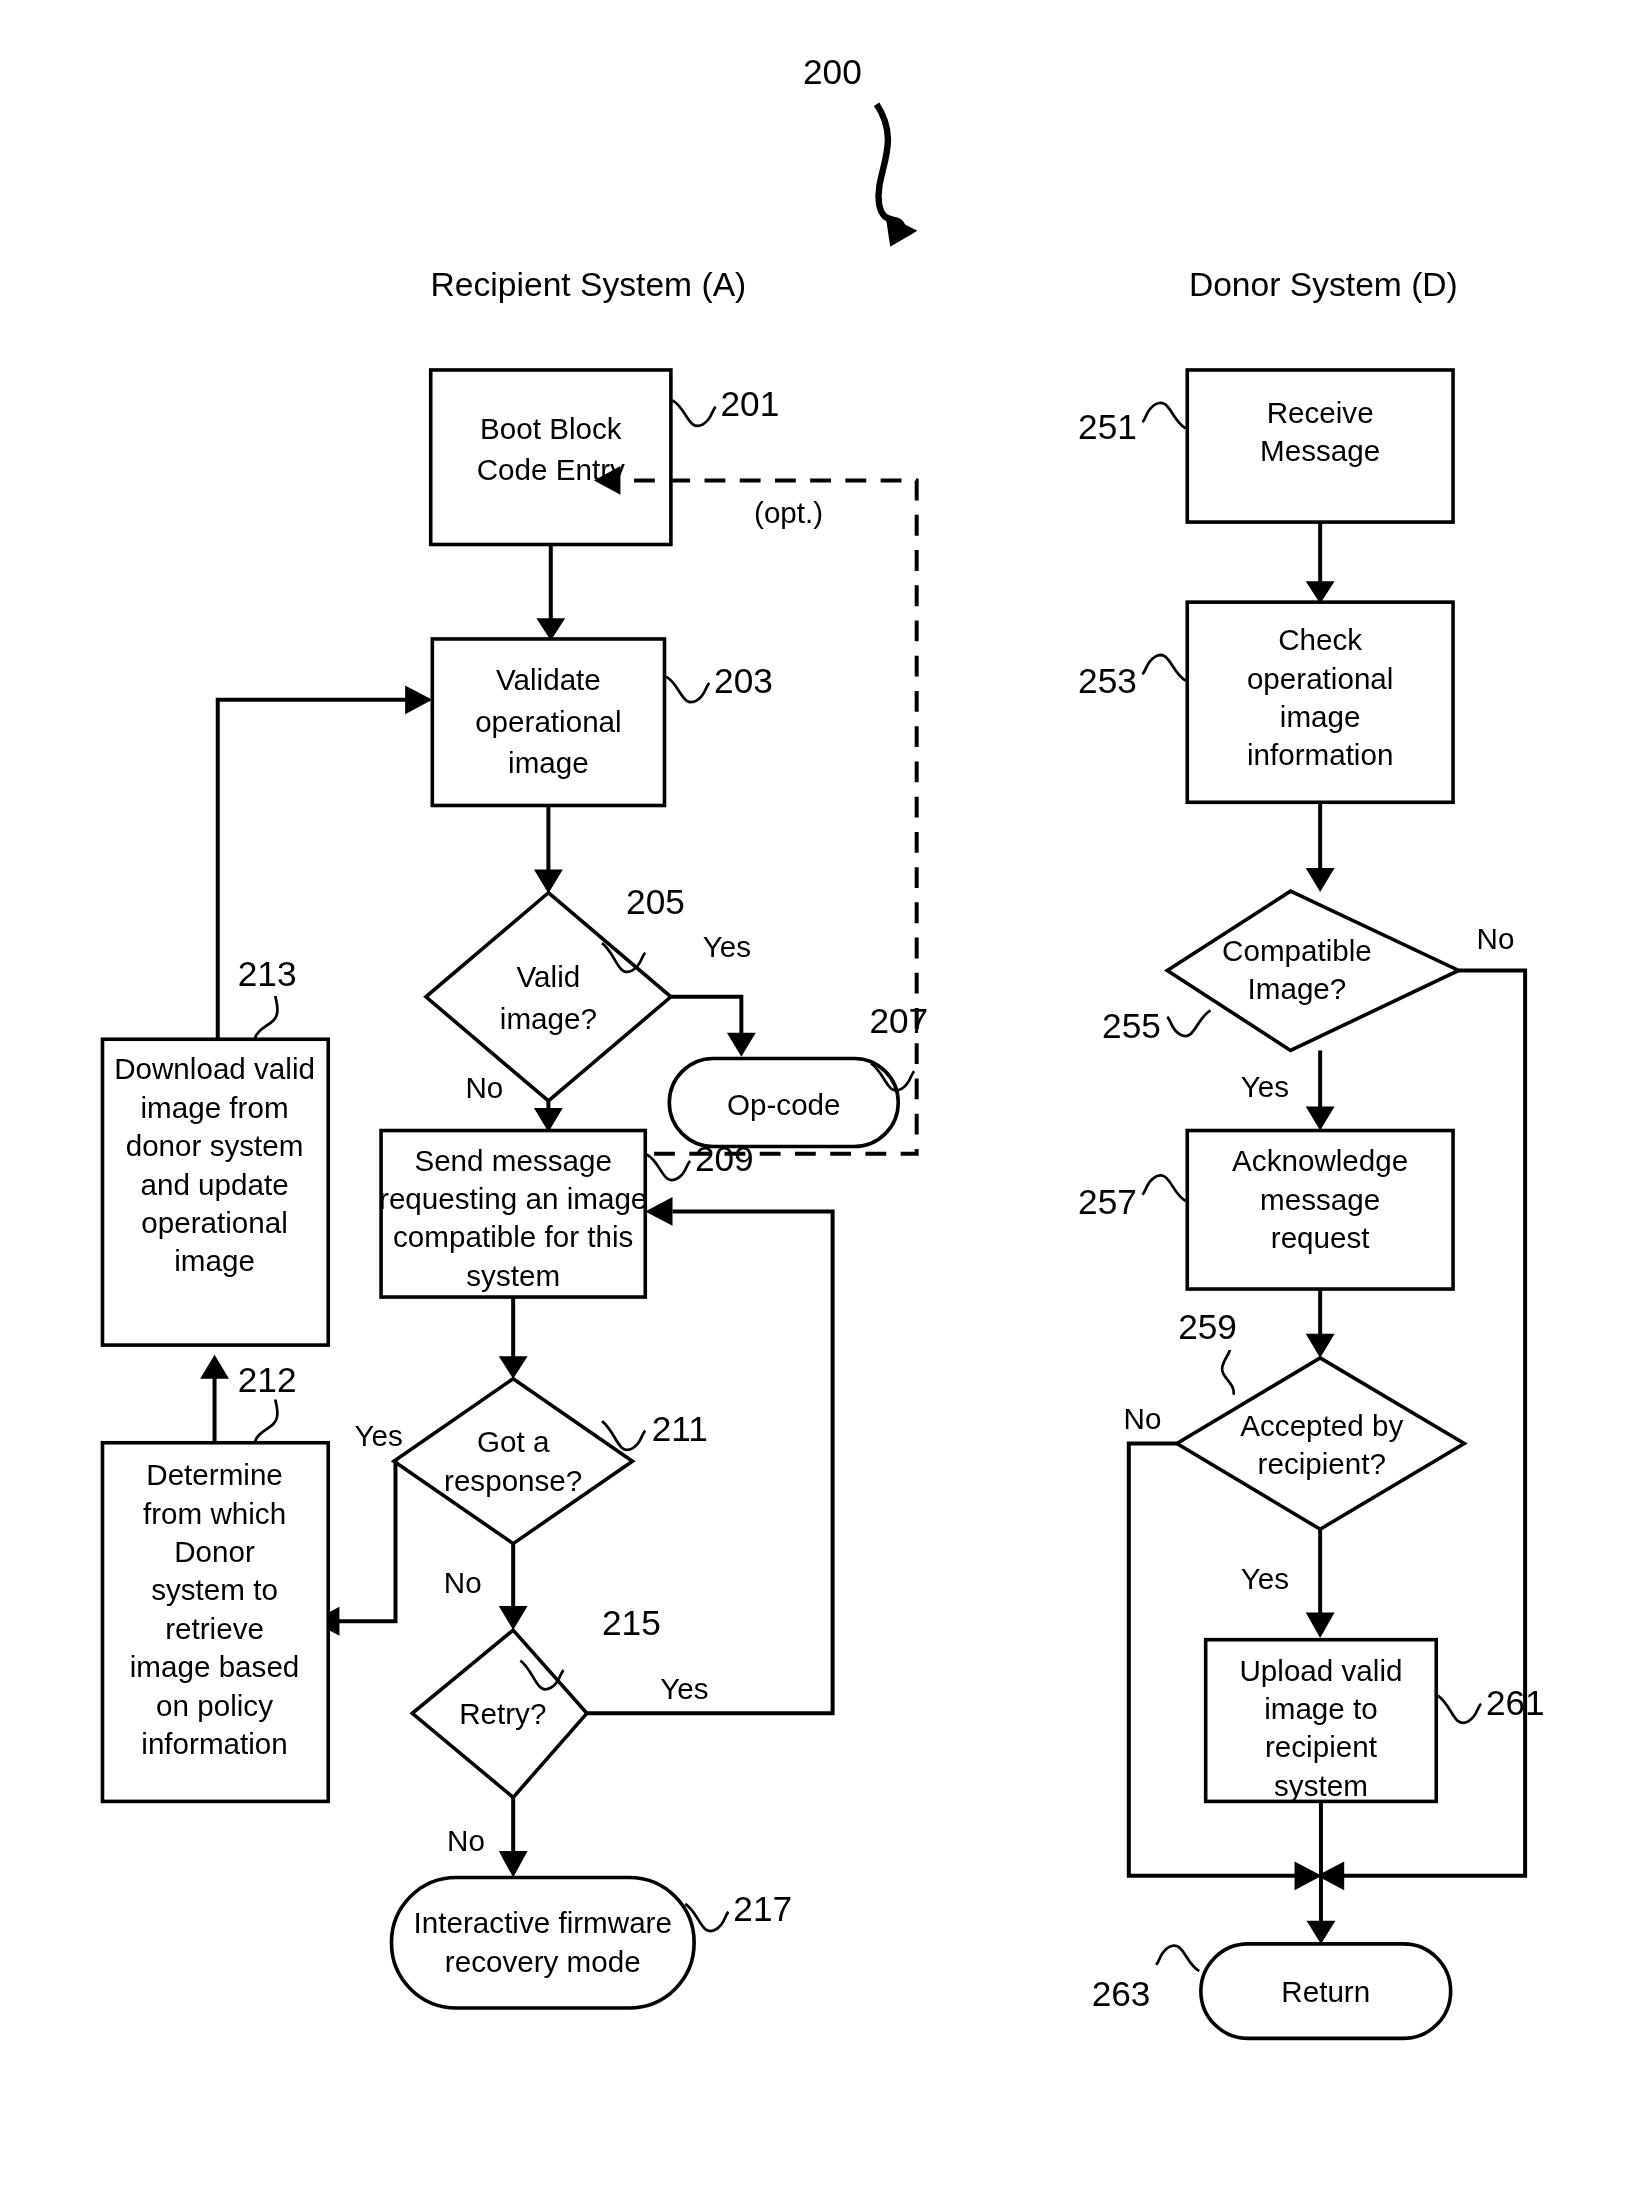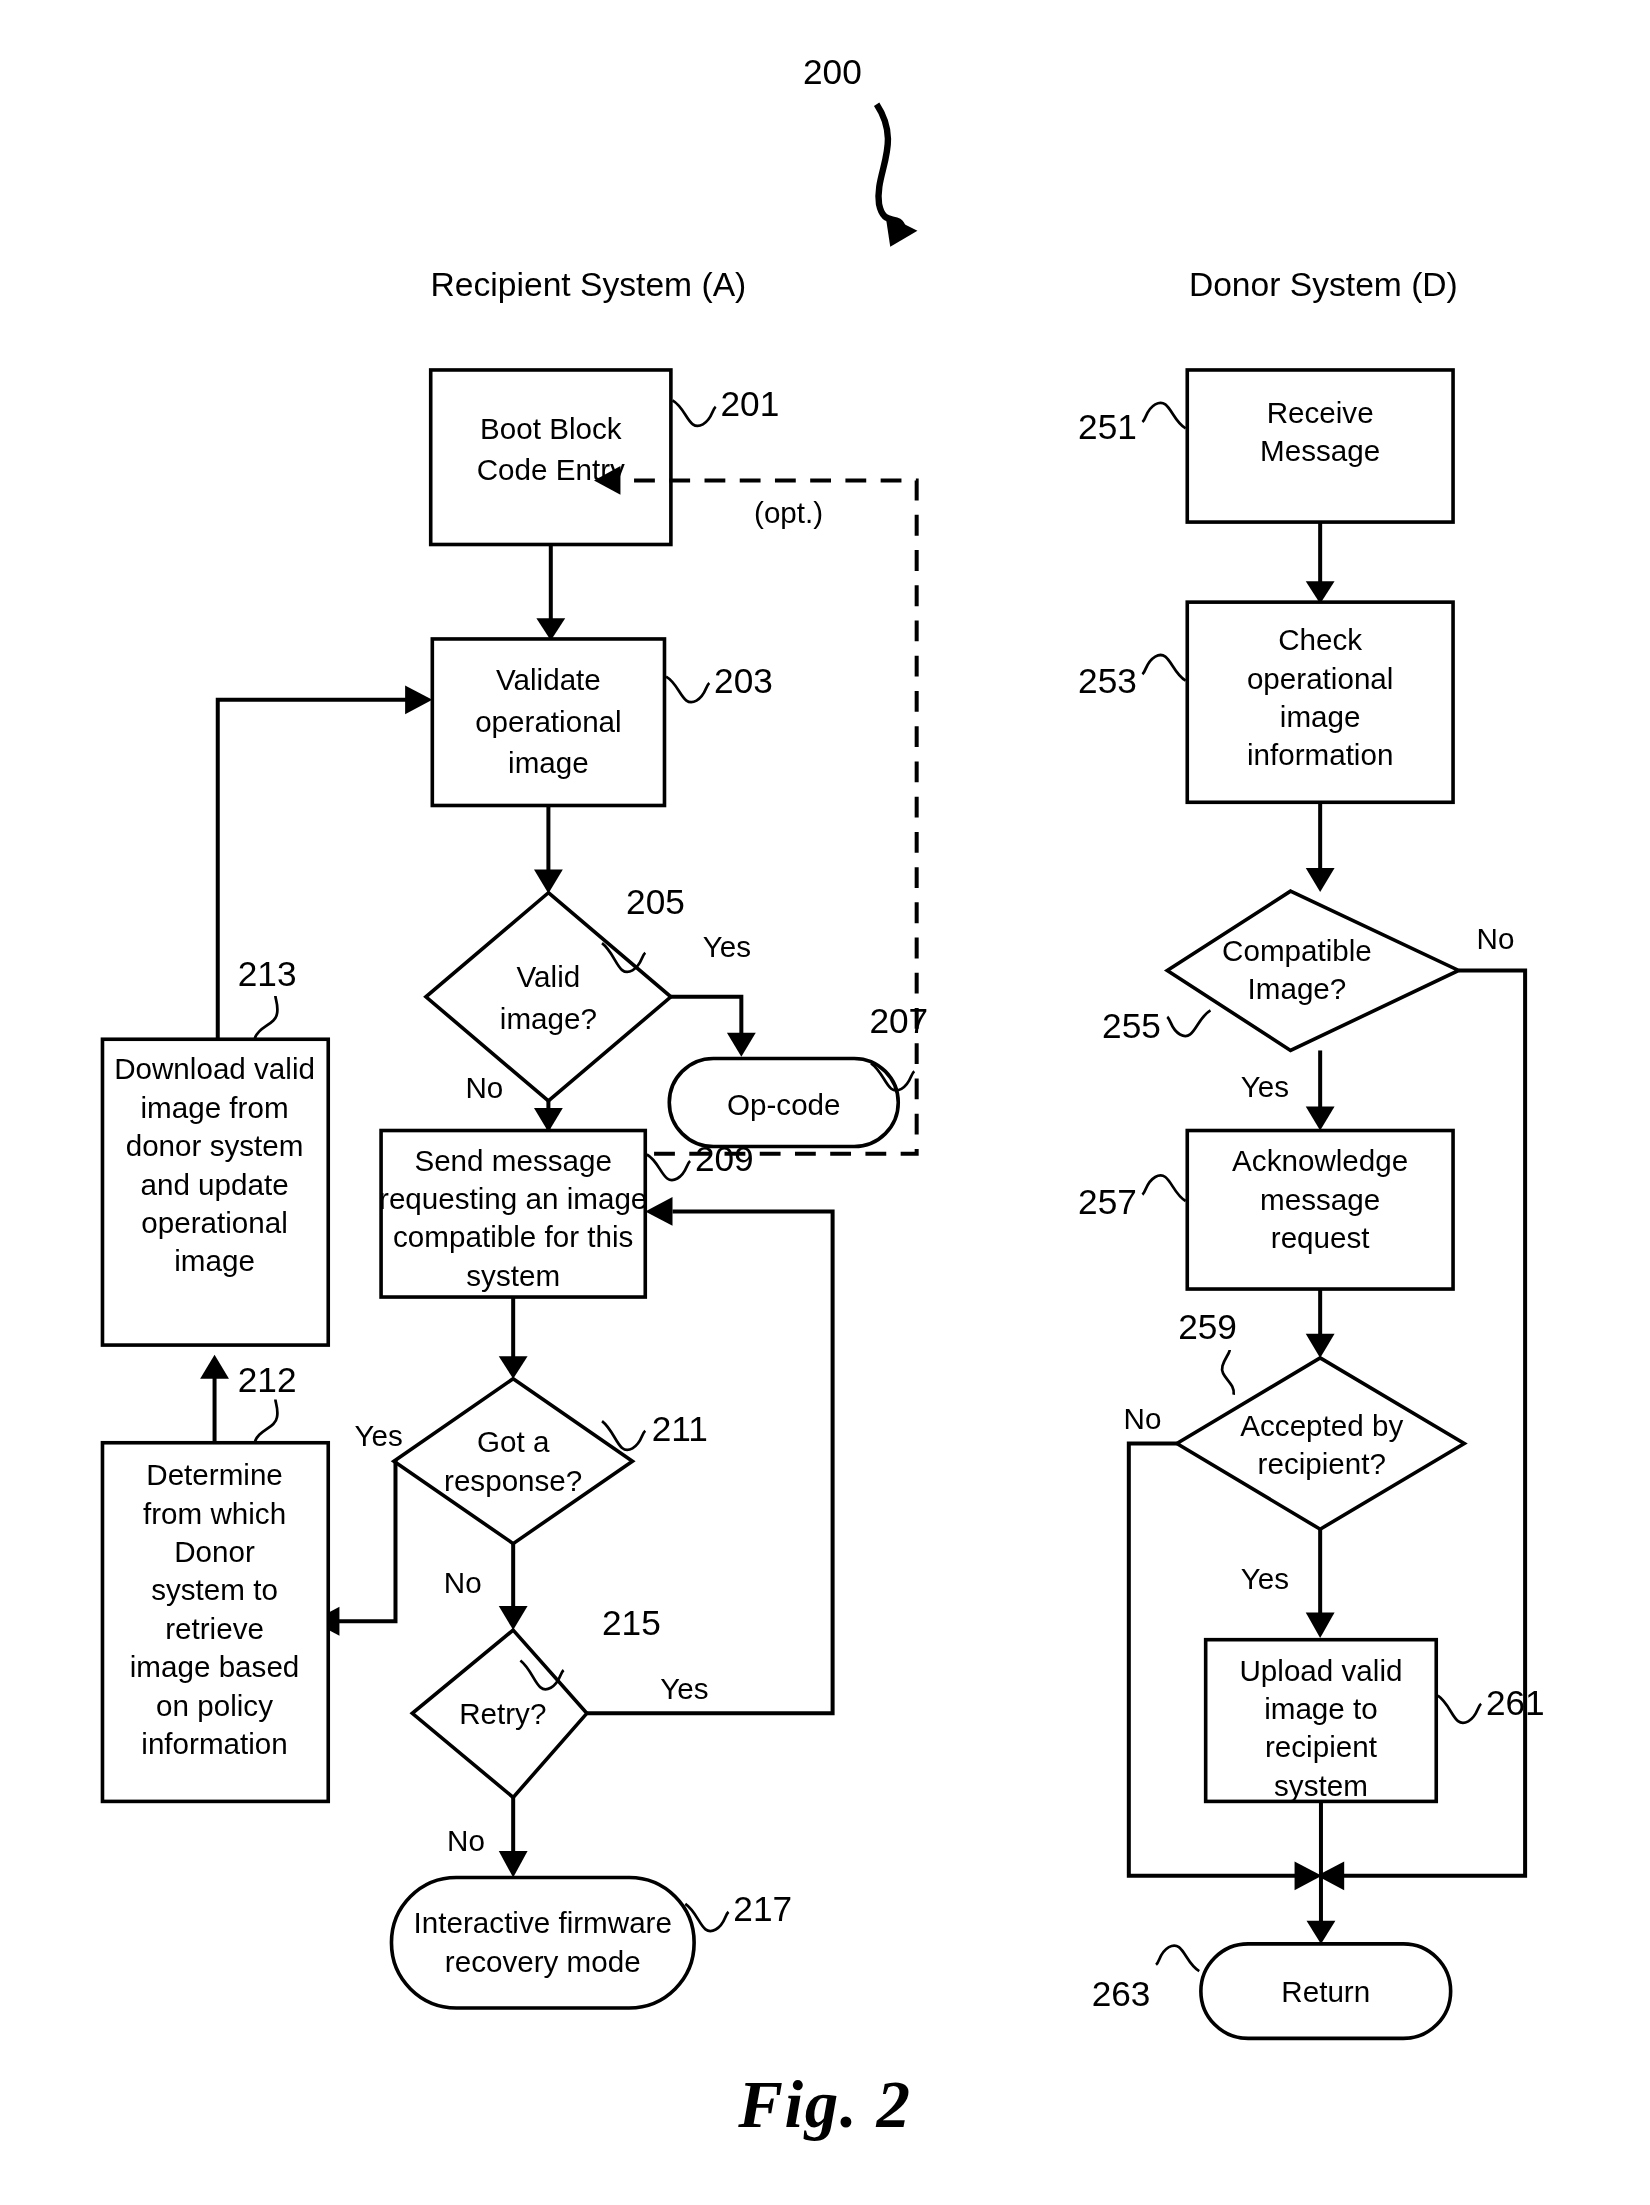--- a/index.html
+++ b/index.html
@@ -254,16 +254,15 @@
     <path class="conn" d="M 1650 2250 L 1650 2405"></path>
     <polygon class="arrowhead" points="1632,2399 1668,2399 1650,2428"></polygon>
 
     <rect class="node-term" x="1500" y="2428" width="312" height="118" rx="59" ry="59"></rect>
     <text class="t-node" x="1656" y="2500">Return</text>
     <path class="leader" d="M 1498 2462 C 1480 2452 1478 2422 1460 2432 C 1448 2439 1449 2450 1444 2454"></path>
     <text class="t-ref-end" x="1437" y="2505">263</text>
 
   </svg>
 
-  <div class="figcap">Fig. 2</div>
 
 </div>
 
 
 </body></html>

